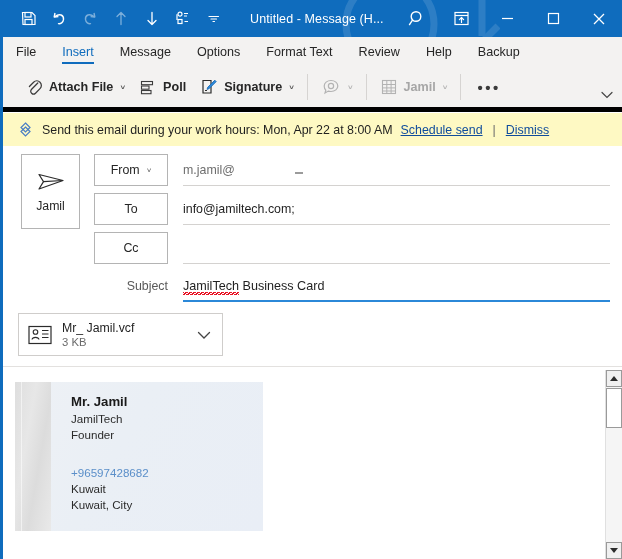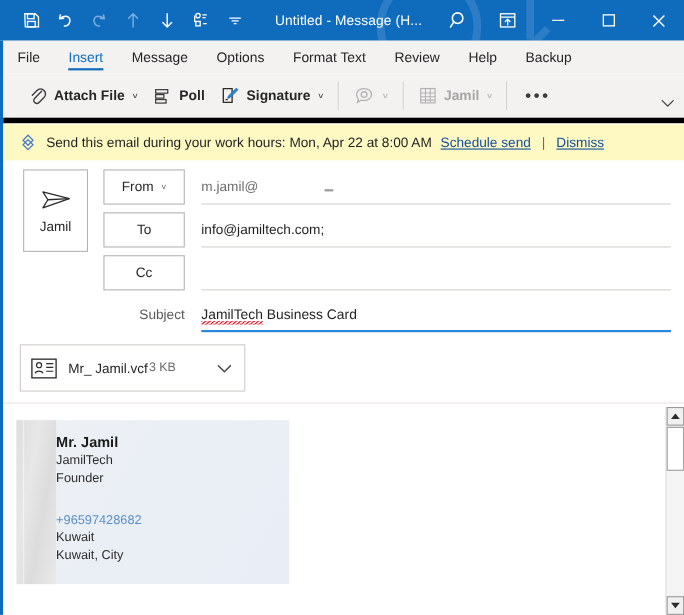--- a/index.html
+++ b/index.html
@@ -263,21 +263,21 @@
     position: absolute;
     left: 15px; top: 10px;
     width: 205px; height: 43px;
     border: 1px solid #cfcdcb;
     background: #ffffff;
     display: flex;
     align-items: center;
     box-sizing: border-box;
   }
   .attach-icon { margin: 0 10px 0 9px; display: flex; }
-  .attach-meta { display: flex; flex-direction: row; gap: 1px; flex: 1; }
+  .attach-meta { display: flex; flex-direction: column; gap: 1px; flex: 1; }
   .attach-name { font-size: 12.3px; color: #1f1f1f; }
   .attach-size { font-size: 11.3px; color: #6b6b6b; }
   .attach-chev { margin-right: 11px; color: #444; display: flex; }
 
   
   .body-area {
     position: absolute;
     left: 3px; top: 367px;
     width: 619px; height: 192px;
     background: #ffffff;
@@ -296,21 +296,21 @@
     background: linear-gradient(100deg, #dedede 0%, #e7e7e7 35%, #dcdcdc 62%, #e9e9e9 100%);
   }
   .bizcard-strip::after {
     content: "";
     position: absolute;
     left: 6px; top: 0; width: 1px; height: 149px;
     background: rgba(255,255,255,.55);
   }
   .bizcard-body {
     position: absolute;
-    left: 36px; top: 11px;
+    left: 56px; top: 11px;
     width: 190px;
   }
   .bc-name {
     font-size: 13.2px;
     font-weight: bold;
     color: #1a1a1a;
     line-height: 1.35;
   }
   .bc-line {
     font-size: 11.6px;

